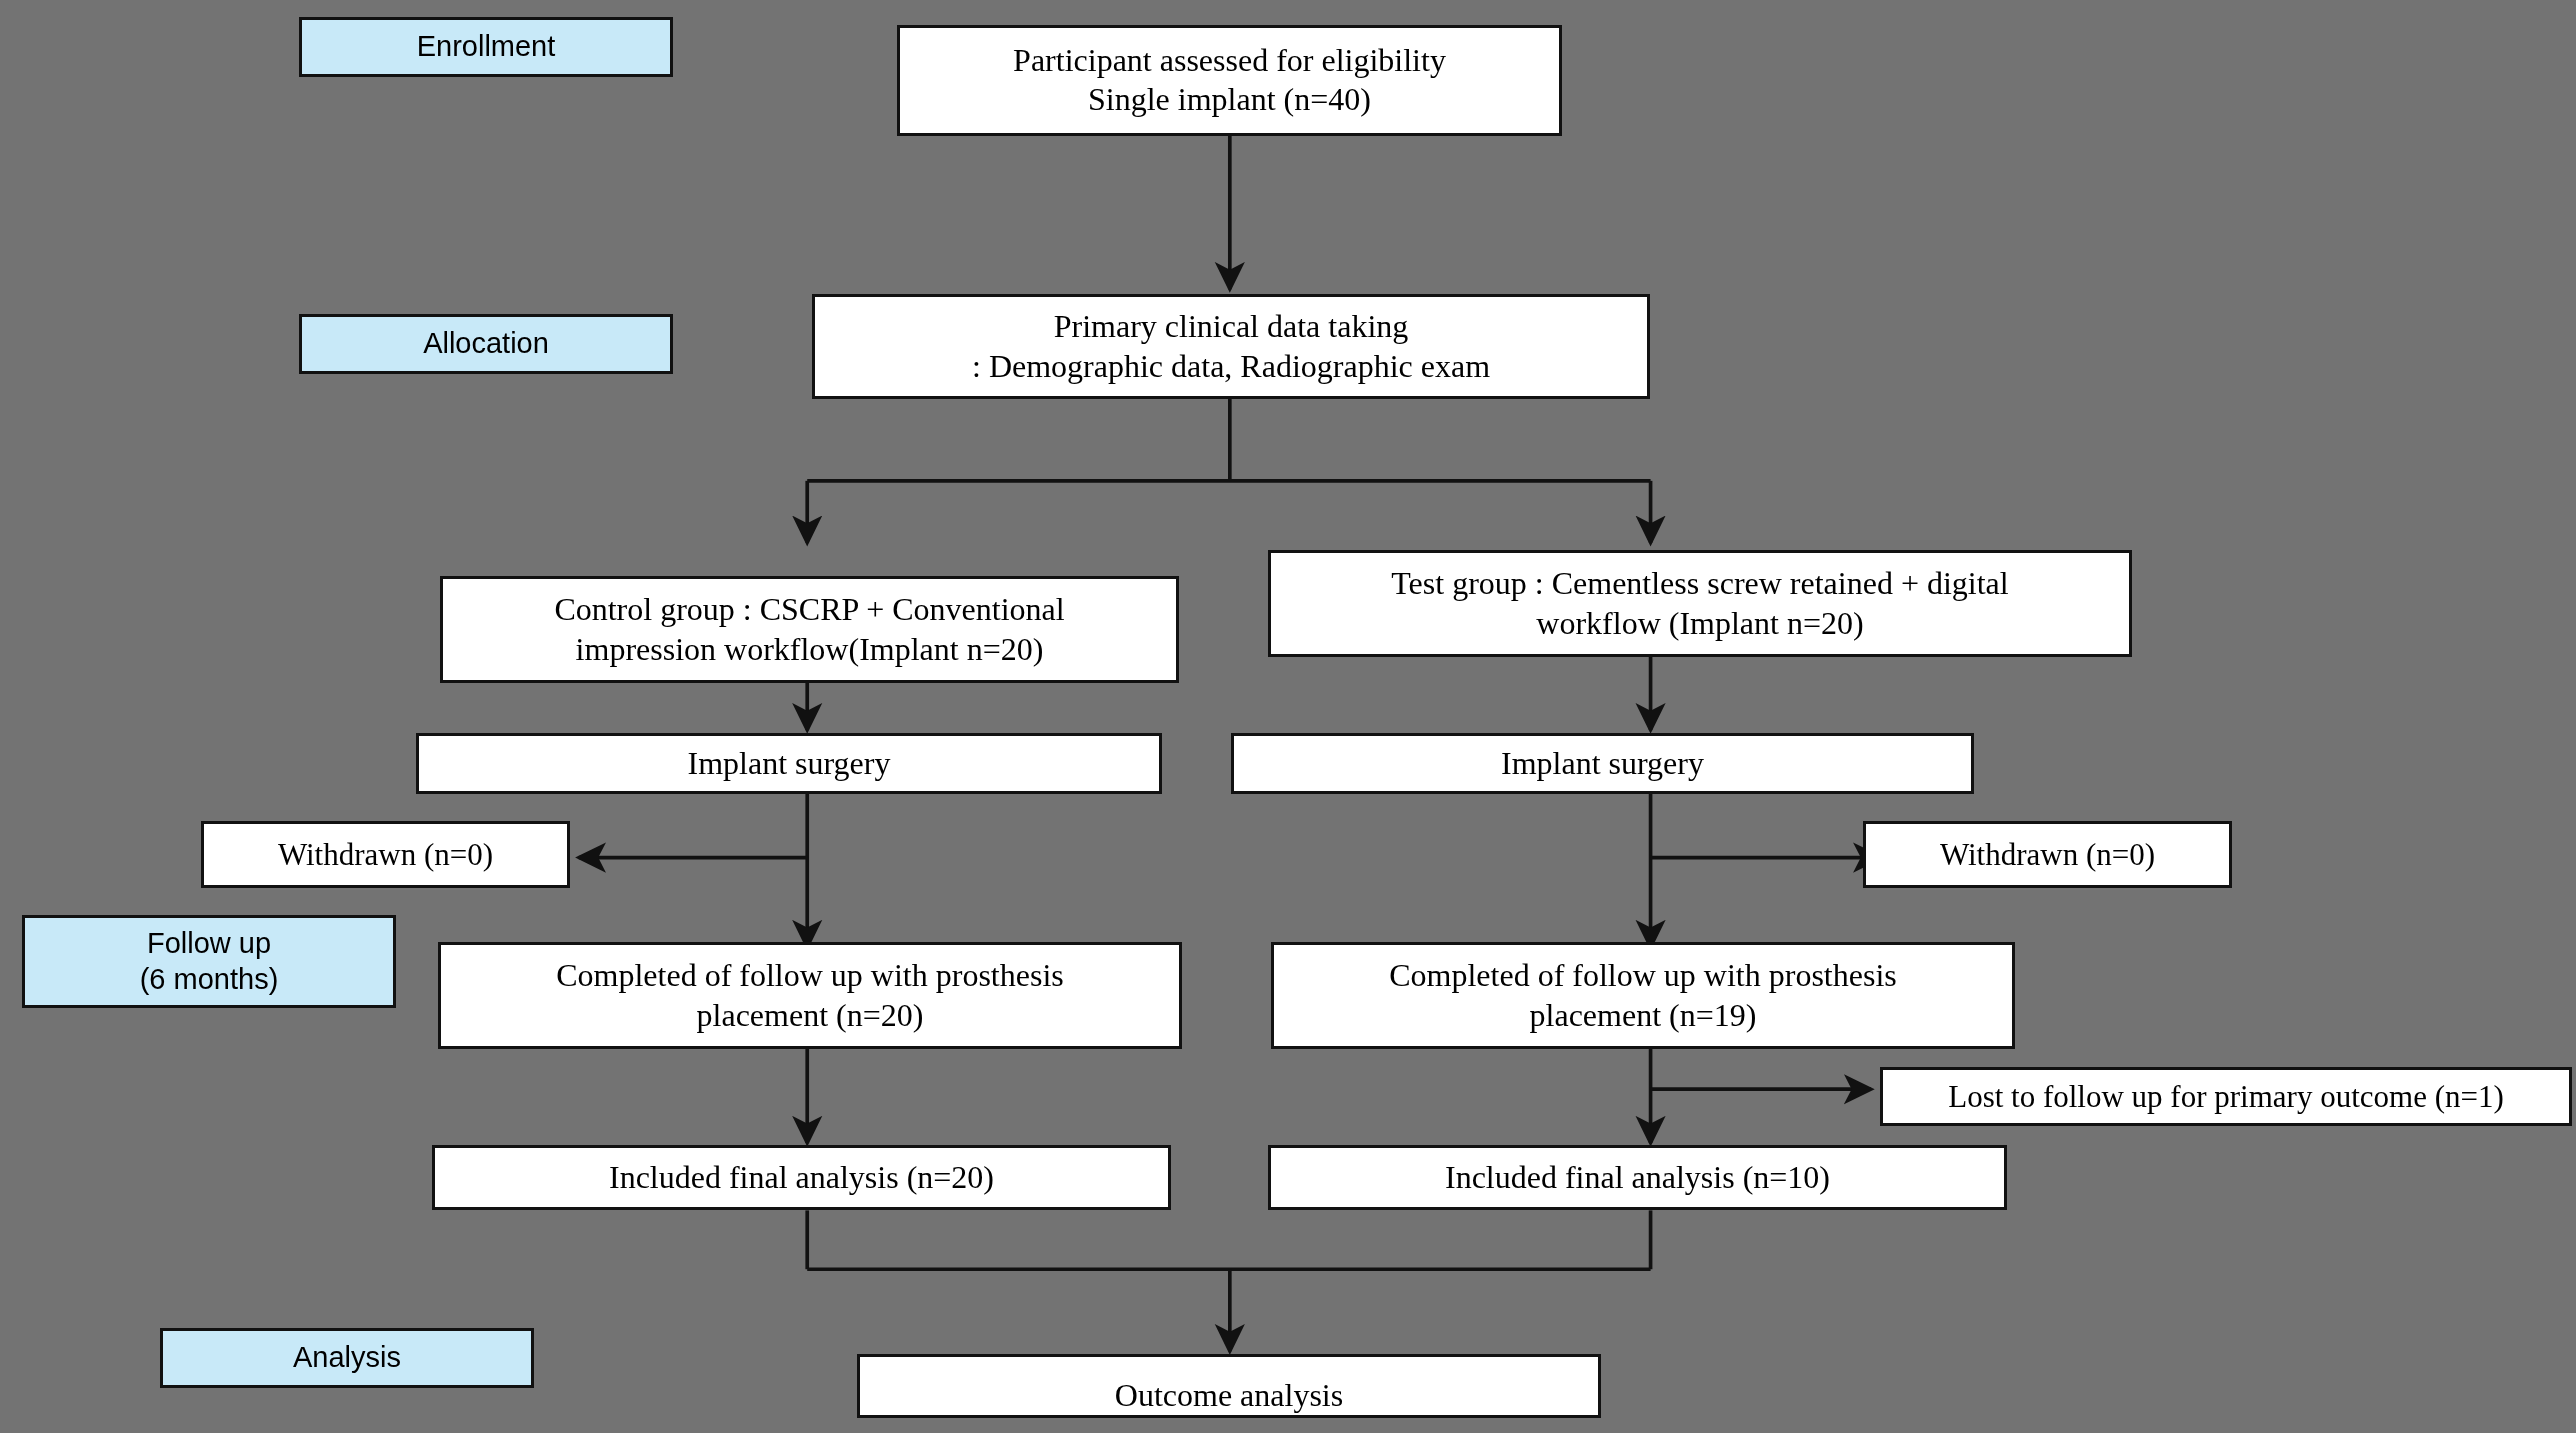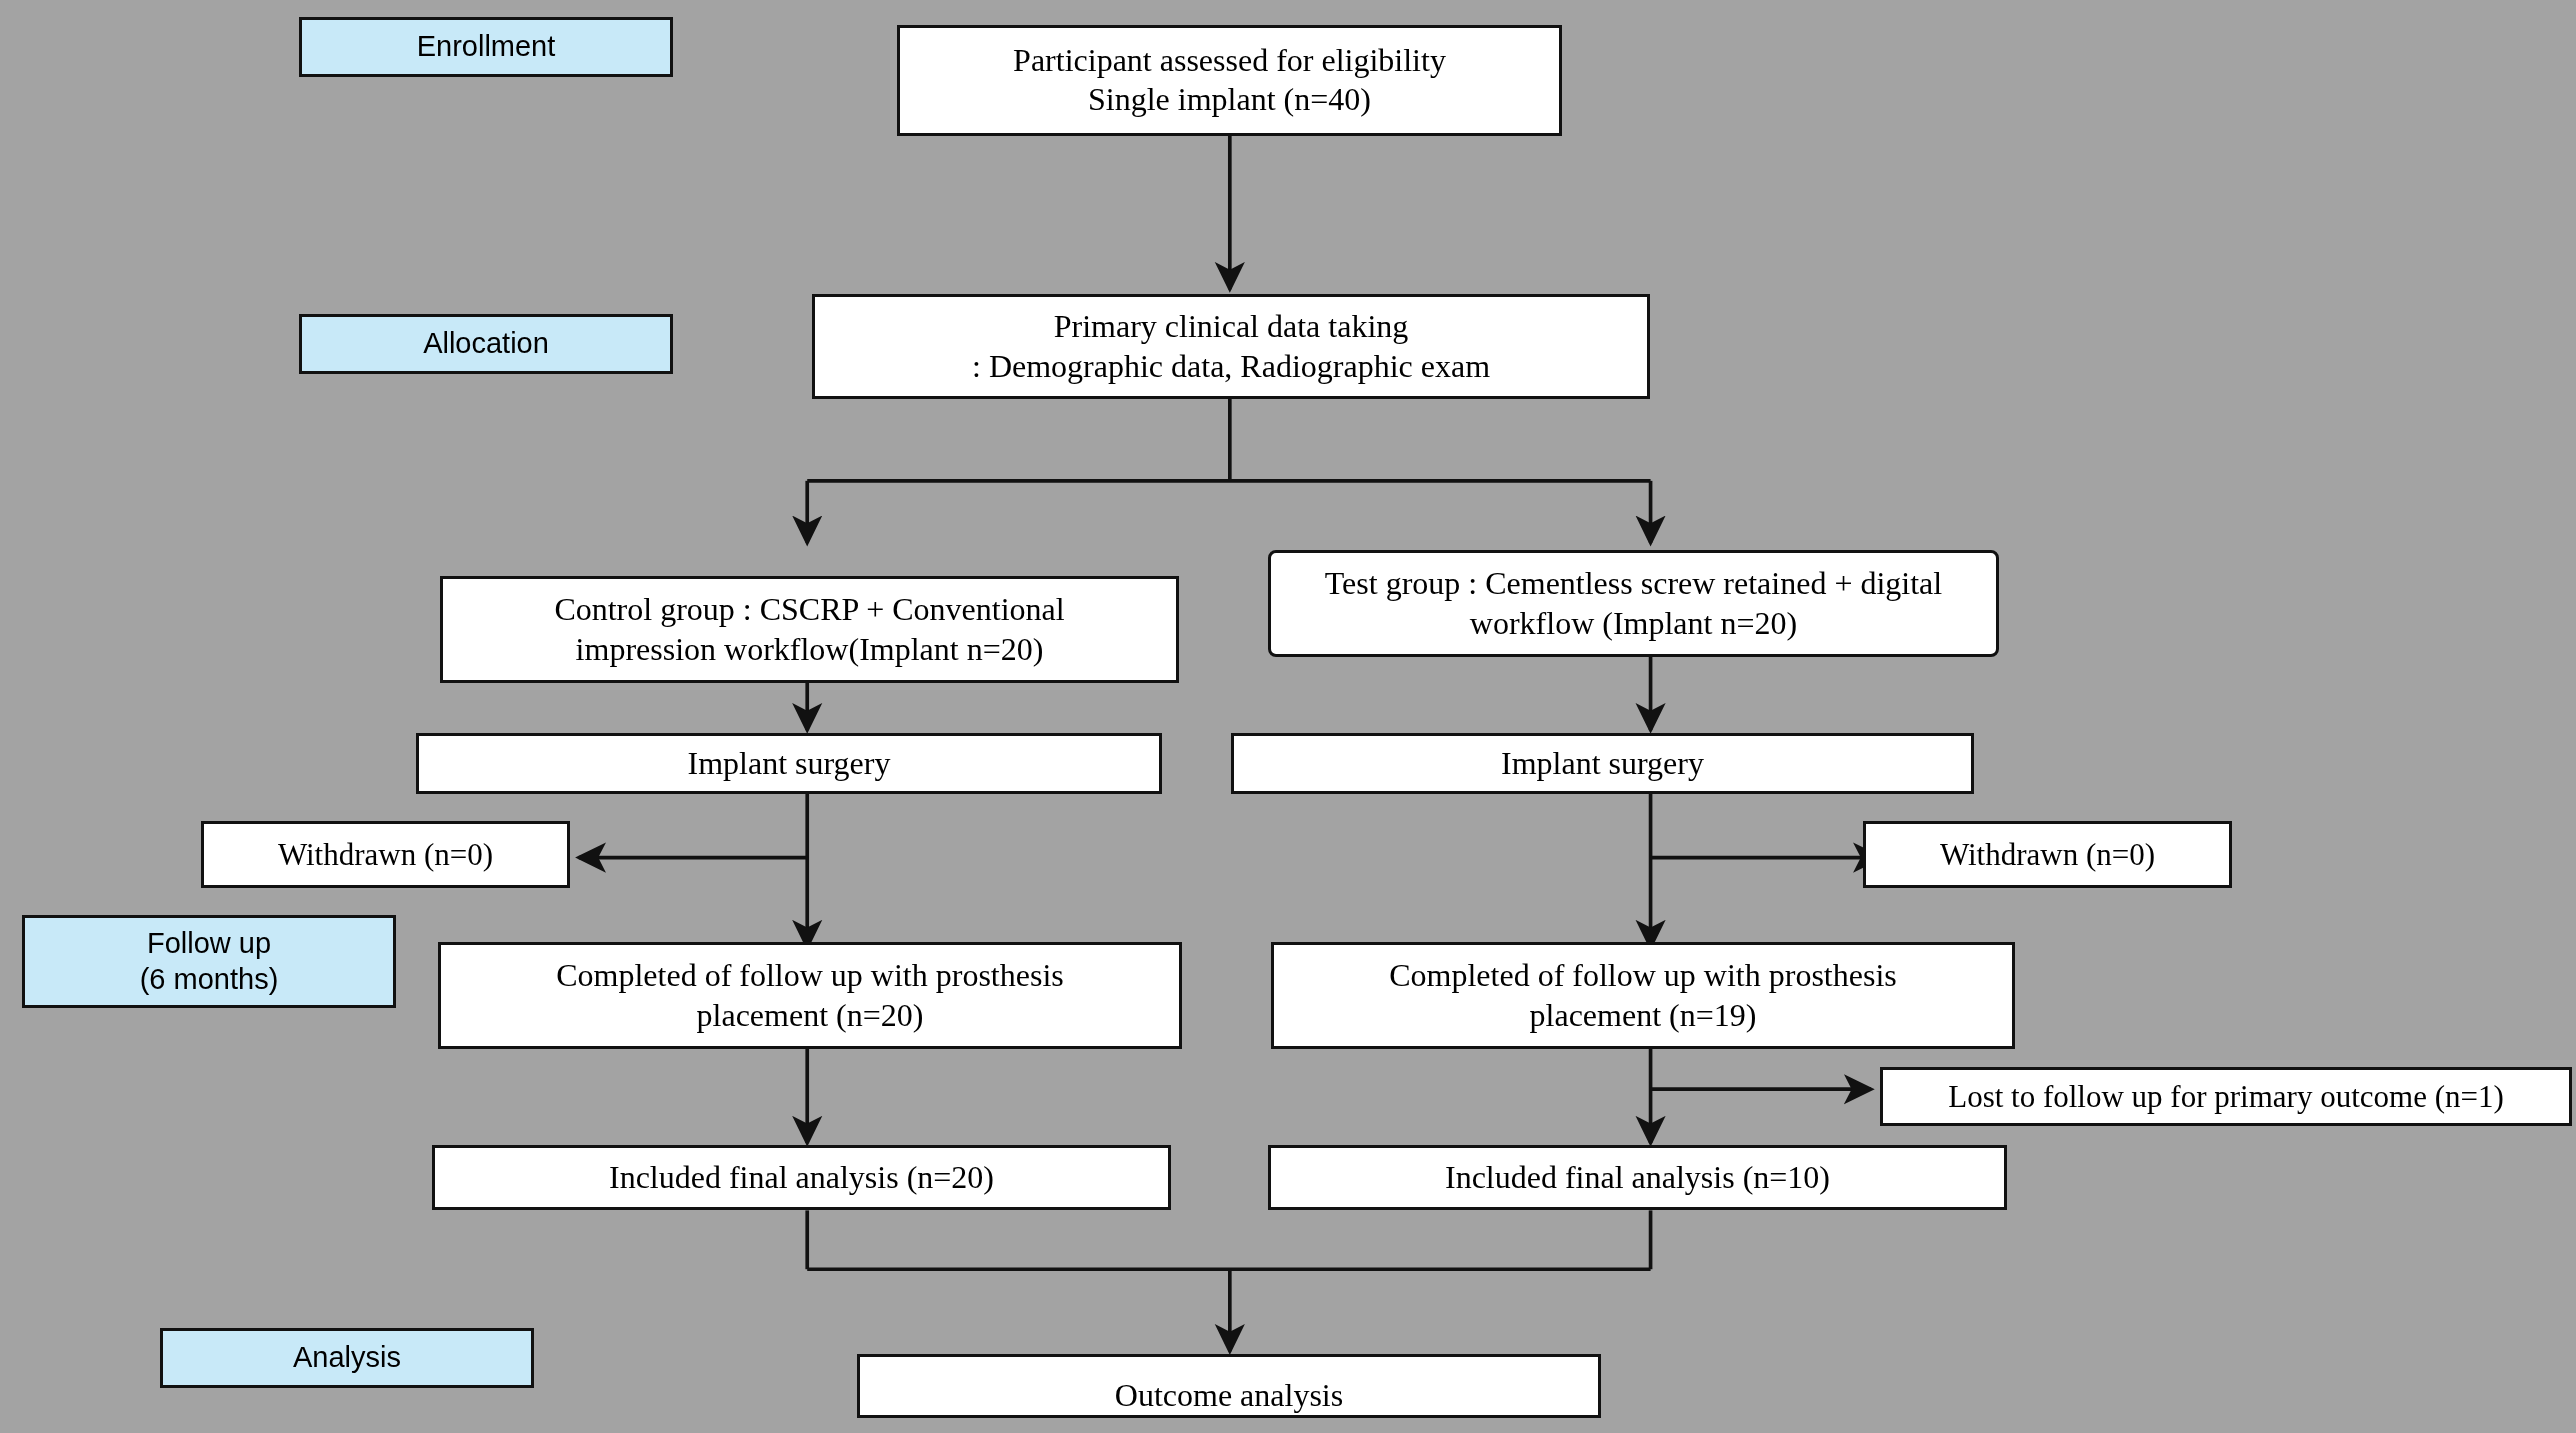--- a/index.html
+++ b/index.html
@@ -1,18 +1,18 @@
 <!DOCTYPE html>
 <html style="font-size:9.8px"><head>
 <meta charset="utf-8">
 <style>
   html,body{margin:0;padding:0;background:#ffffff;}
   body{width:2576px;height:1434px;position:relative;overflow:hidden;
        font-family:"Liberation Serif",serif;}
-  #stage{position:relative;width:2576px;height:1434px;background:#a3a3a3;}
+  #stage{position:relative;width:2576px;height:1434px;background:#737373;}
 
   
   #wires{position:absolute;left:0;top:0;width:2576px;height:1434px;}
 
   
   .node{position:absolute;box-sizing:border-box;background:#ffffff;
         border:3.1px solid #111111;display:flex;align-items:center;
         justify-content:center;text-align:center;line-height:1.22;
         font-family:"Liberation Serif",serif;color:#000;}
   .node .txt{display:block;padding:0 6.1px;}
@@ -97,21 +97,21 @@
     </span>
   </div>
 
   <div class="node" style="left:440px;top:550px;width:739px;height:107px;font-size:32px;margin-top:26px;">
     <span class="txt">
       <span class="ln">Control group : CSCRP + Conventional</span>
       <span class="ln">impression workflow(Implant n=20)</span>
     </span>
   </div>
 
-  <div class="node" style="left:1268px;top:550px;width:731px;height:107px;font-size:32px;border-radius:8px;">
+  <div class="node" style="left:1268px;top:550px;width:864px;height:107px;font-size:32px;">
     <span class="txt">
       <span class="ln">Test group : Cementless screw retained + digital</span>
       <span class="ln">workflow (Implant n=20)</span>
     </span>
   </div>
 
   <div class="node" style="left:416px;top:733px;width:746px;height:61px;font-size:32px;">
     <span class="txt">
       <span class="ln">Implant surgery</span>
     </span>

